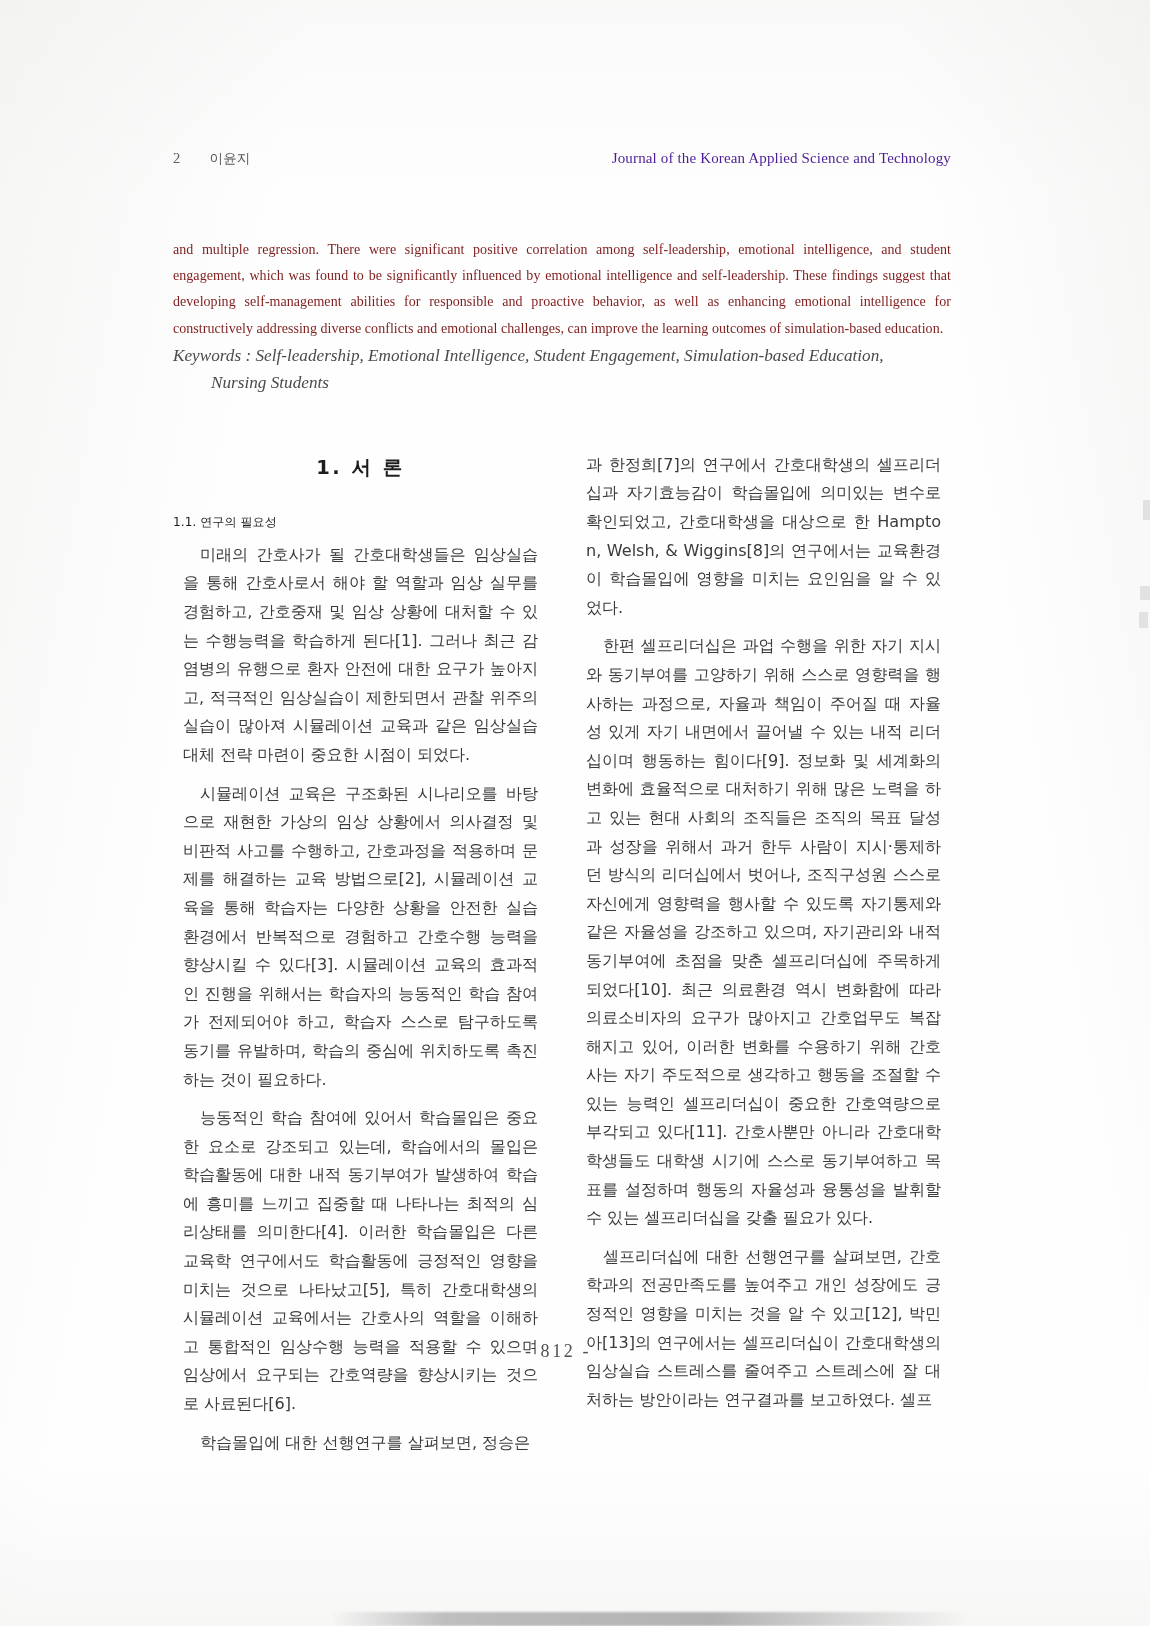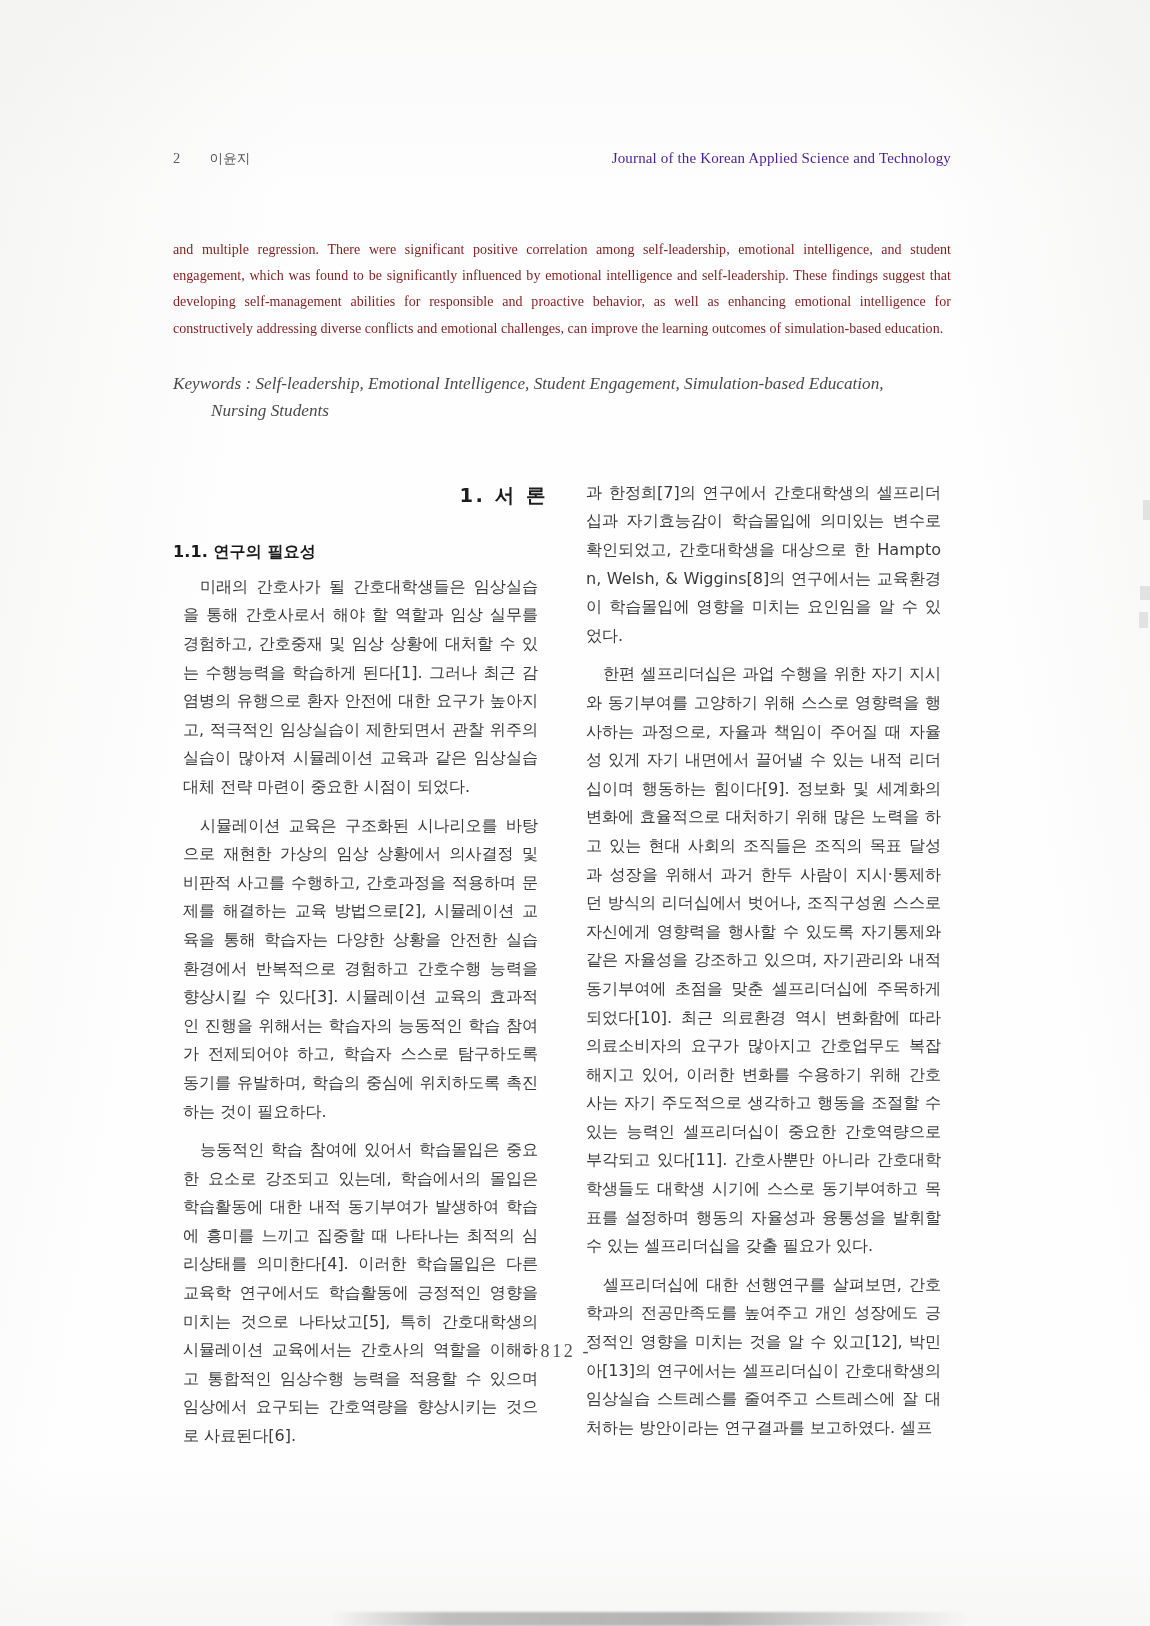--- a/index.html
+++ b/index.html
@@ -74,21 +74,20 @@
     font-size: 14px;
     line-height: 26.2px;
     text-align: justify;
     text-justify: inter-word;
     color: #7f1d1d;
     letter-spacing: 0.05px;
   }
 
   
   .keywords {
-    margin-top: 28px;
     font-family: "Liberation Serif", serif;
     font-style: italic;
     font-size: 17.2px;
     line-height: 27px;
     color: #4a4a4a;
   }
   .keywords-line2 {
     padding-left: 38px;
   }
 
@@ -99,29 +98,29 @@
     gap: 28px;
   }
   .col {
     width: 375px;
   }
 
   .sec-title {
     font-family: "DejaVu Sans", sans-serif;
     font-weight: bold;
     font-size: 19.5px;
-    text-align: right;
+    text-align: center;
     color: #1d1d1d;
     letter-spacing: 2.5px;
     margin: 13px 0 33px 0;
   }
   .subsec-title {
     font-family: "DejaVu Sans", sans-serif;
-    font-weight: bold;
-    font-size: 16px;
+    font-weight: normal;
+    font-size: 12px;
     color: #1a1a1a;
     letter-spacing: 0.1px;
     margin: 0 0 6px 0;
   }
 
   p.body {
     margin: 10px;
     font-family: "DejaVu Sans", sans-serif;
     font-size: 16.1px;
     line-height: 28.6px;
@@ -192,20 +191,21 @@
     </div>
 
     <div class="columns">
 
       <div class="col col-left">
         <div class="sec-title">1. 서 론</div>
         <div class="subsec-title">1.1. 연구의 필요성</div>
         <p class="body">미래의 간호사가 될 간호대학생들은 임상실습을 통해 간호사로서 해야 할 역할과 임상 실무를 경험하고, 간호중재 및 임상 상황에 대처할 수 있는 수행능력을 학습하게 된다[1]. 그러나 최근 감염병의 유행으로 환자 안전에 대한 요구가 높아지고, 적극적인 임상실습이 제한되면서 관찰 위주의 실습이 많아져 시뮬레이션 교육과 같은 임상실습 대체 전략 마련이 중요한 시점이 되었다.</p>
         <p class="body">시뮬레이션 교육은 구조화된 시나리오를 바탕으로 재현한 가상의 임상 상황에서 의사결정 및 비판적 사고를 수행하고, 간호과정을 적용하며 문제를 해결하는 교육 방법으로[2], 시뮬레이션 교육을 통해 학습자는 다양한 상황을 안전한 실습 환경에서 반복적으로 경험하고 간호수행 능력을 향상시킬 수 있다[3]. 시뮬레이션 교육의 효과적인 진행을 위해서는 학습자의 능동적인 학습 참여가 전제되어야 하고, 학습자 스스로 탐구하도록 동기를 유발하며, 학습의 중심에 위치하도록 촉진하는 것이 필요하다.</p>
         <p class="body">능동적인 학습 참여에 있어서 학습몰입은 중요한 요소로 강조되고 있는데, 학습에서의 몰입은 학습활동에 대한 내적 동기부여가 발생하여 학습에 흥미를 느끼고 집중할 때 나타나는 최적의 심리상태를 의미한다[4]. 이러한 학습몰입은 다른 교육학 연구에서도 학습활동에 긍정적인 영향을 미치는 것으로 나타났고[5], 특히 간호대학생의 시뮬레이션 교육에서는 간호사의 역할을 이해하고 통합적인 임상수행 능력을 적용할 수 있으며 임상에서 요구되는 간호역량을 향상시키는 것으로 사료된다[6].</p>
+        <p class="body">학습몰입에 대한 선행연구를 살펴보면, 정승은</p>
       </div>
 
       <div class="col col-right">
         <p class="body noindent">과 한정희[7]의 연구에서 간호대학생의 셀프리더십과 자기효능감이 학습몰입에 의미있는 변수로 확인되었고, 간호대학생을 대상으로 한 Hampton, Welsh, &amp; Wiggins[8]의 연구에서는 교육환경이 학습몰입에 영향을 미치는 요인임을 알 수 있었다.</p>
         <p class="body">한편 셀프리더십은 과업 수행을 위한 자기 지시와 동기부여를 고양하기 위해 스스로 영향력을 행사하는 과정으로, 자율과 책임이 주어질 때 자율성 있게 자기 내면에서 끌어낼 수 있는 내적 리더십이며 행동하는 힘이다[9]. 정보화 및 세계화의 변화에 효율적으로 대처하기 위해 많은 노력을 하고 있는 현대 사회의 조직들은 조직의 목표 달성과 성장을 위해서 과거 한두 사람이 지시·통제하던 방식의 리더십에서 벗어나, 조직구성원 스스로 자신에게 영향력을 행사할 수 있도록 자기통제와 같은 자율성을 강조하고 있으며, 자기관리와 내적 동기부여에 초점을 맞춘 셀프리더십에 주목하게 되었다[10]. 최근 의료환경 역시 변화함에 따라 의료소비자의 요구가 많아지고 간호업무도 복잡해지고 있어, 이러한 변화를 수용하기 위해 간호사는 자기 주도적으로 생각하고 행동을 조절할 수 있는 능력인 셀프리더십이 중요한 간호역량으로 부각되고 있다[11]. 간호사뿐만 아니라 간호대학 학생들도 대학생 시기에 스스로 동기부여하고 목표를 설정하며 행동의 자율성과 융통성을 발휘할 수 있는 셀프리더십을 갖출 필요가 있다.</p>
         <p class="body">셀프리더십에 대한 선행연구를 살펴보면, 간호학과의 전공만족도를 높여주고 개인 성장에도 긍정적인 영향을 미치는 것을 알 수 있고[12], 박민아[13]의 연구에서는 셀프리더십이 간호대학생의 임상실습 스트레스를 줄여주고 스트레스에 잘 대처하는 방안이라는 연구결과를 보고하였다. 셀프</p>
       </div>
 
     </div>
 

